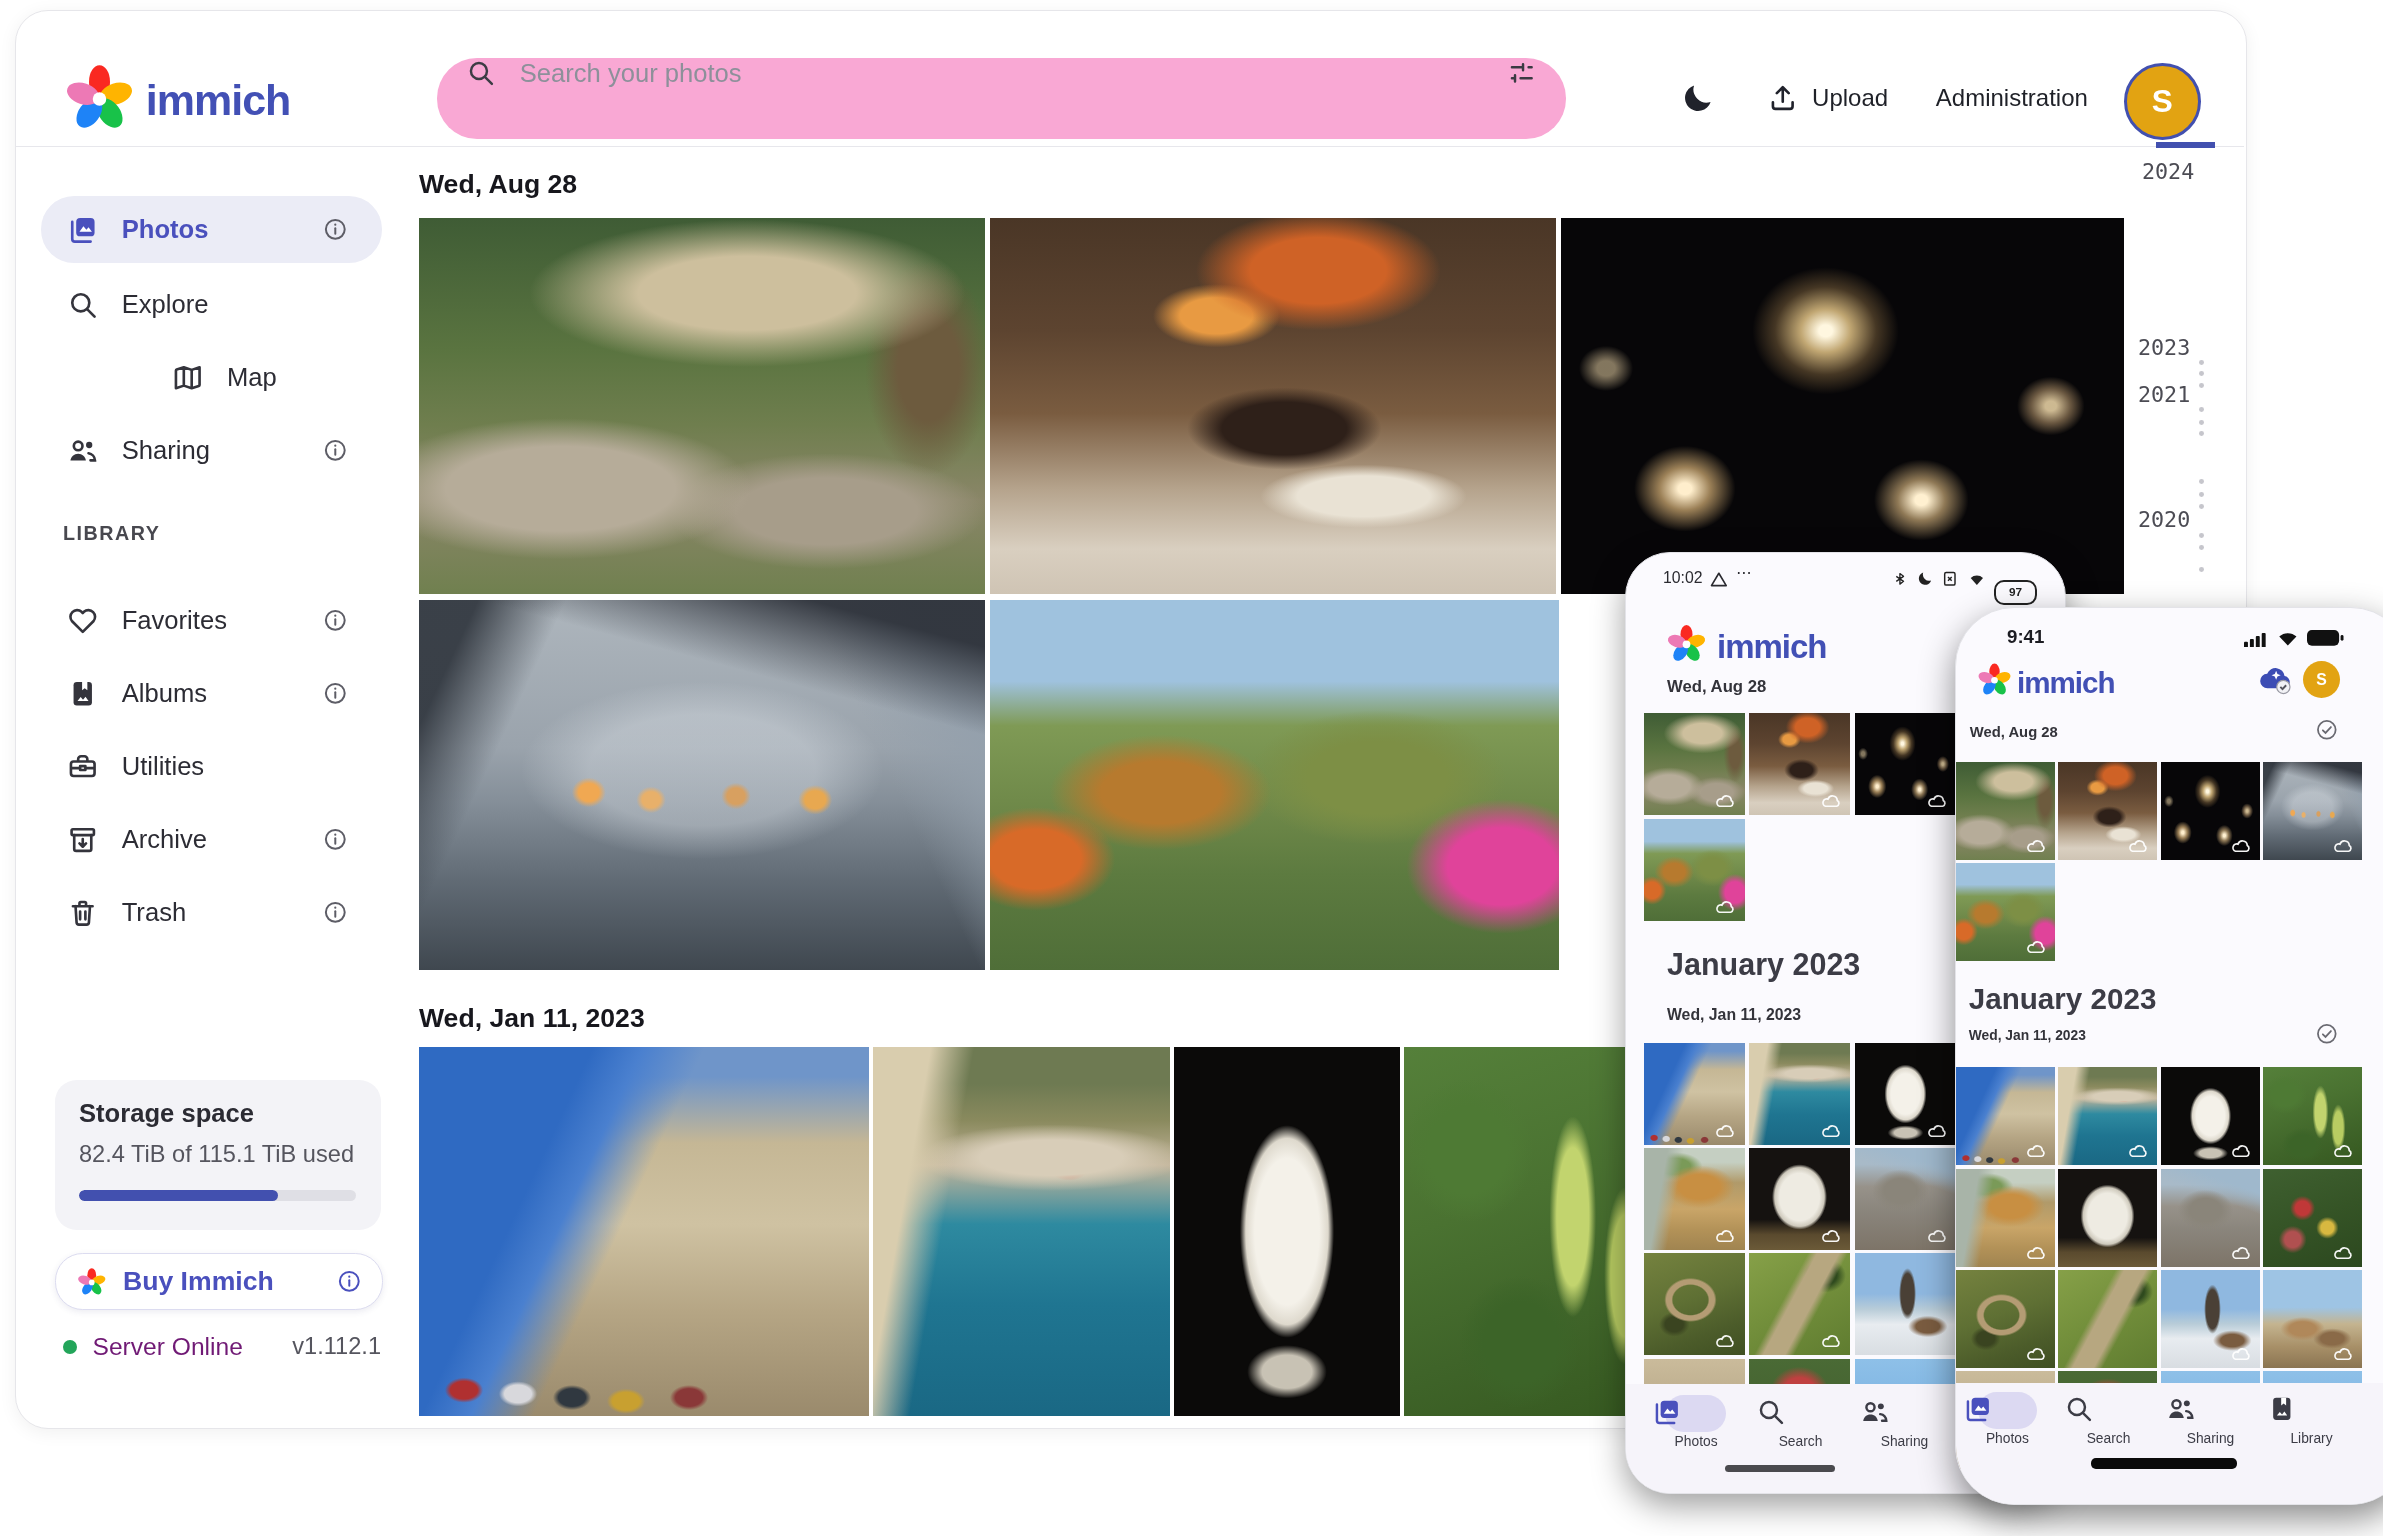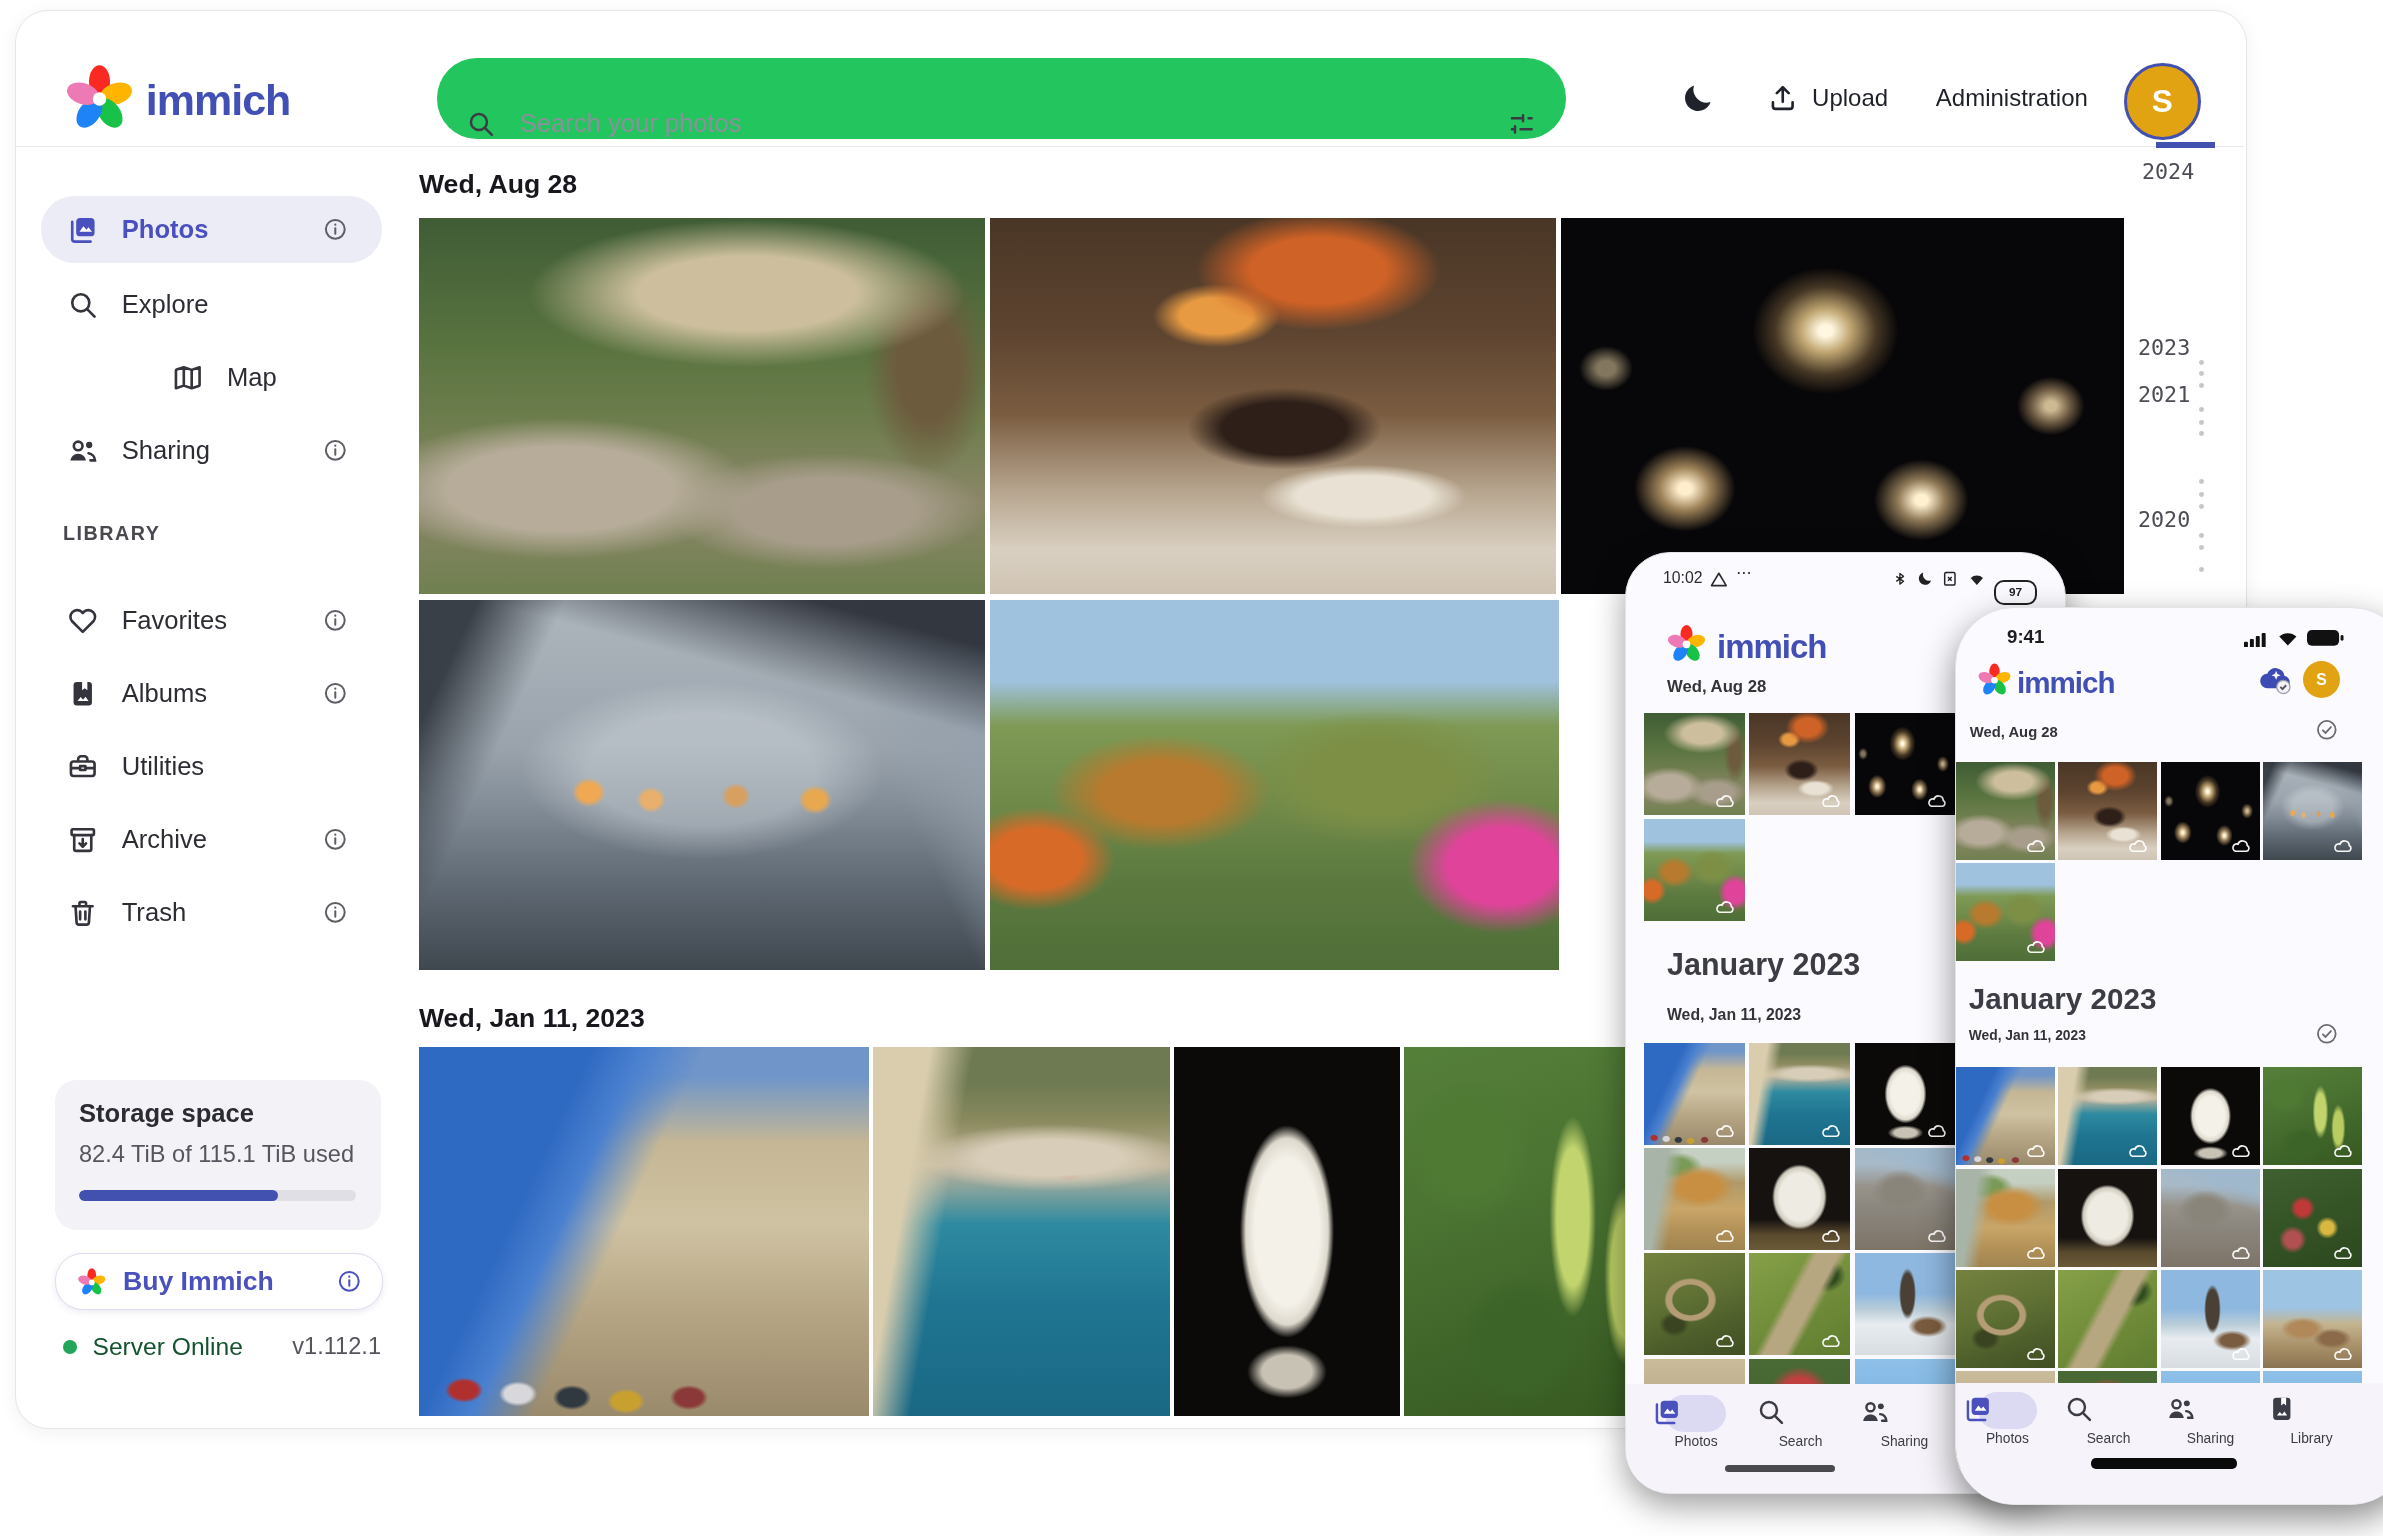--- a/index.html
+++ b/index.html
@@ -8,22 +8,22 @@
   .abs{position:absolute;}
   svg{display:block;}
 
   
   .window{left:14.8px;top:9.9px;width:2230px;height:1417px;background:#fff;
     border:1px solid #e6e6ea;border-radius:33px;box-shadow:0 3.9px 17.7px rgba(0,0,0,.06);z-index:1;}
   .topbar-line{left:15.8px;top:146px;width:2228px;height:1px;background:#e7e7ec;z-index:2;}
 
   
   .brandtext{font-weight:700;color:#4250b5;letter-spacing:-1px;}
-  .search{left:421px;top:47px;width:1129px;height:81px;background:#22c55e;border-radius:40px;
-    display:flex;align-items:flex-end;padding:0 29.6px;box-sizing:border-box;gap:21.7px;}
+  .search{left:421px;top:47px;width:1129px;height:81px;background:#f9a8d4;border-radius:40px;
+    display:flex;align-items:flex-start;padding:0 29.6px;box-sizing:border-box;gap:21.7px;}
   .search input{flex:1;border:0;background:transparent;outline:none;font-size:25.6px;color:#55555e;
     font-family:inherit;}
   .search input::placeholder{color:#8d909a;}
   .tb-act{display:flex;align-items:center;gap:13.8px;font-size:24px;color:#1f2128;}
   .avatar{border-radius:50%;background:#e2a312;border:3px solid #4250af;color:#fff;font-weight:700;
     display:flex;align-items:center;justify-content:center;}
 
   
   .srow{left:41px;width:341px;height:67px;border-radius:33px;display:flex;align-items:center;}
   .srow .ic{margin-left:25.6px;width:31.5px;height:31.5px;color:#34343c;}
@@ -38,21 +38,21 @@
   .stor-t{left:79px;top:1099px;font-size:25.6px;font-weight:700;color:#2b2b33;}
   .stor-u{left:79px;top:1141px;font-size:23.6px;color:#55555e;}
   .pbar{left:79px;top:1190px;width:277px;height:10.8px;background:#dfdfe5;border-radius:5.9px;overflow:hidden;}
   .pfill{height:100%;background:#4250af;border-radius:5.9px;}
   .buybtn{left:55px;top:1253px;width:326px;height:55px;background:#fff;border:1px solid #dcdcf0;
     border-radius:27.6px;box-shadow:0 2px 5.9px rgba(60,60,120,.10);display:flex;align-items:center;cursor:pointer;}
   .buybtn .lbl{margin-left:15.8px;font-size:26.6px;font-weight:700;color:#4a50bd;}
   .buybtn .info{margin-left:auto;margin-right:19.7px;width:26.6px;height:26.6px;color:#4a50bd;}
   .srvrow{left:55px;top:1332px;width:326px;height:29.6px;display:flex;align-items:center;}
   .srvdot{width:13.8px;height:13.8px;border-radius:50%;margin-left:7.9px;}
-  .srvlbl{margin-left:15.8px;font-size:24.6px;color:#14532d;}
+  .srvlbl{margin-left:15.8px;font-size:24.6px;color:#701a75;}
   .srvver{margin-left:auto;font-size:23.6px;color:#55555e;}
 
   
   .dayhead{font-size:26.6px;font-weight:700;color:#17171d;}
 
   
   .tile{background-size:cover;}
   .p-monkeys{background:
     radial-gradient(55% 28% at 58% 20%,#cdbf9d 0 35%,rgba(205,191,157,0) 70%),
     radial-gradient(45% 25% at 25% 72%,#b6ac99 0 45%,rgba(182,172,153,0) 75%),

